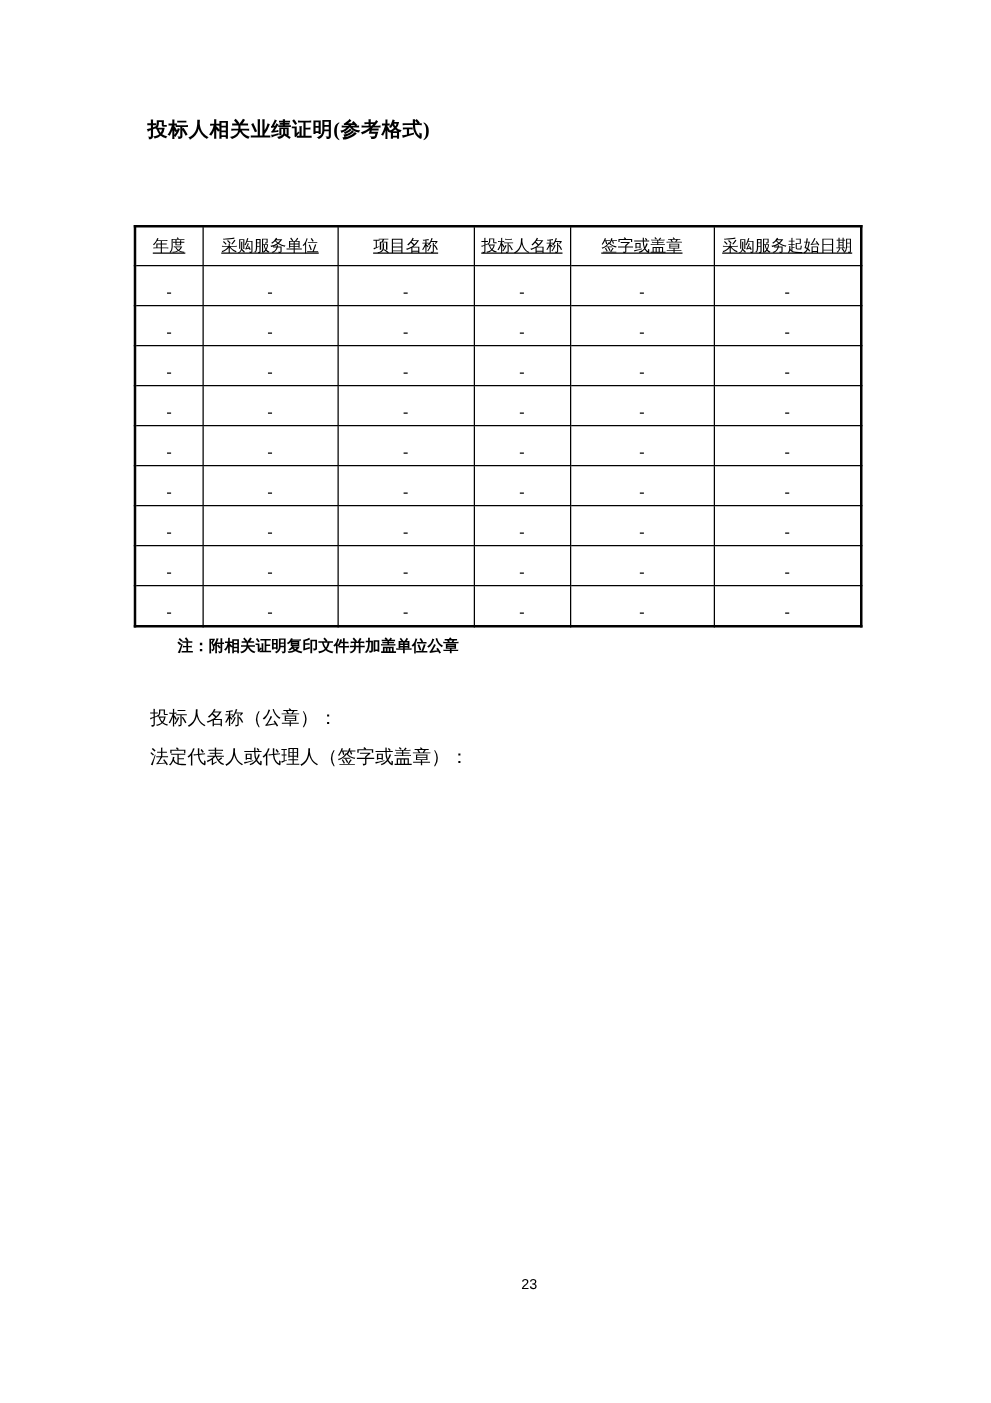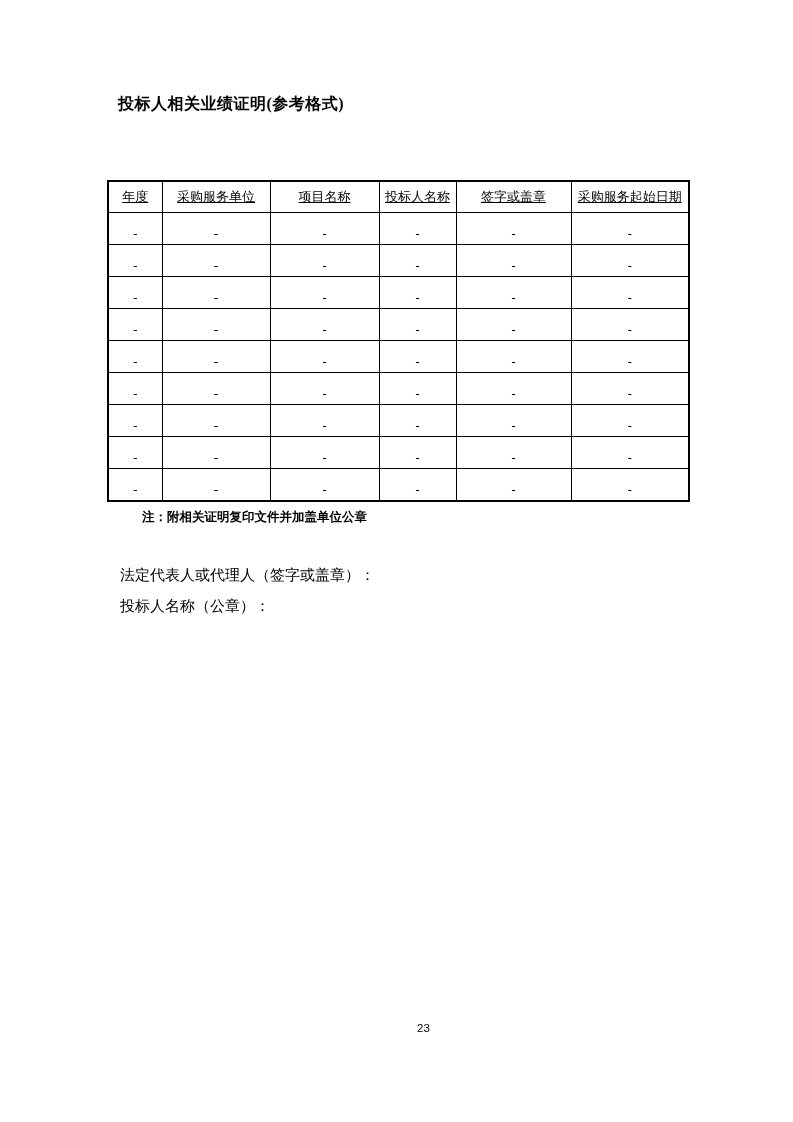--- a/index.html
+++ b/index.html
@@ -186,19 +186,19 @@
           <td>&nbsp;</td>
           <td>&nbsp;</td>
           <td>&nbsp;</td>
         </tr>
       </tbody>
   </table>
 
   <div class="note">注：附相关证明复印文件并加盖单位公章</div>
 
   <div class="sig-block">
+    <p>投标人名称（公章）：</p>
     <p>法定代表人或代理人（签字或盖章）：</p>
-    <p>投标人名称（公章）：</p>
   </div>
 
   <div class="page-number">23</div>
 
 </div>
 
 </body></html>

